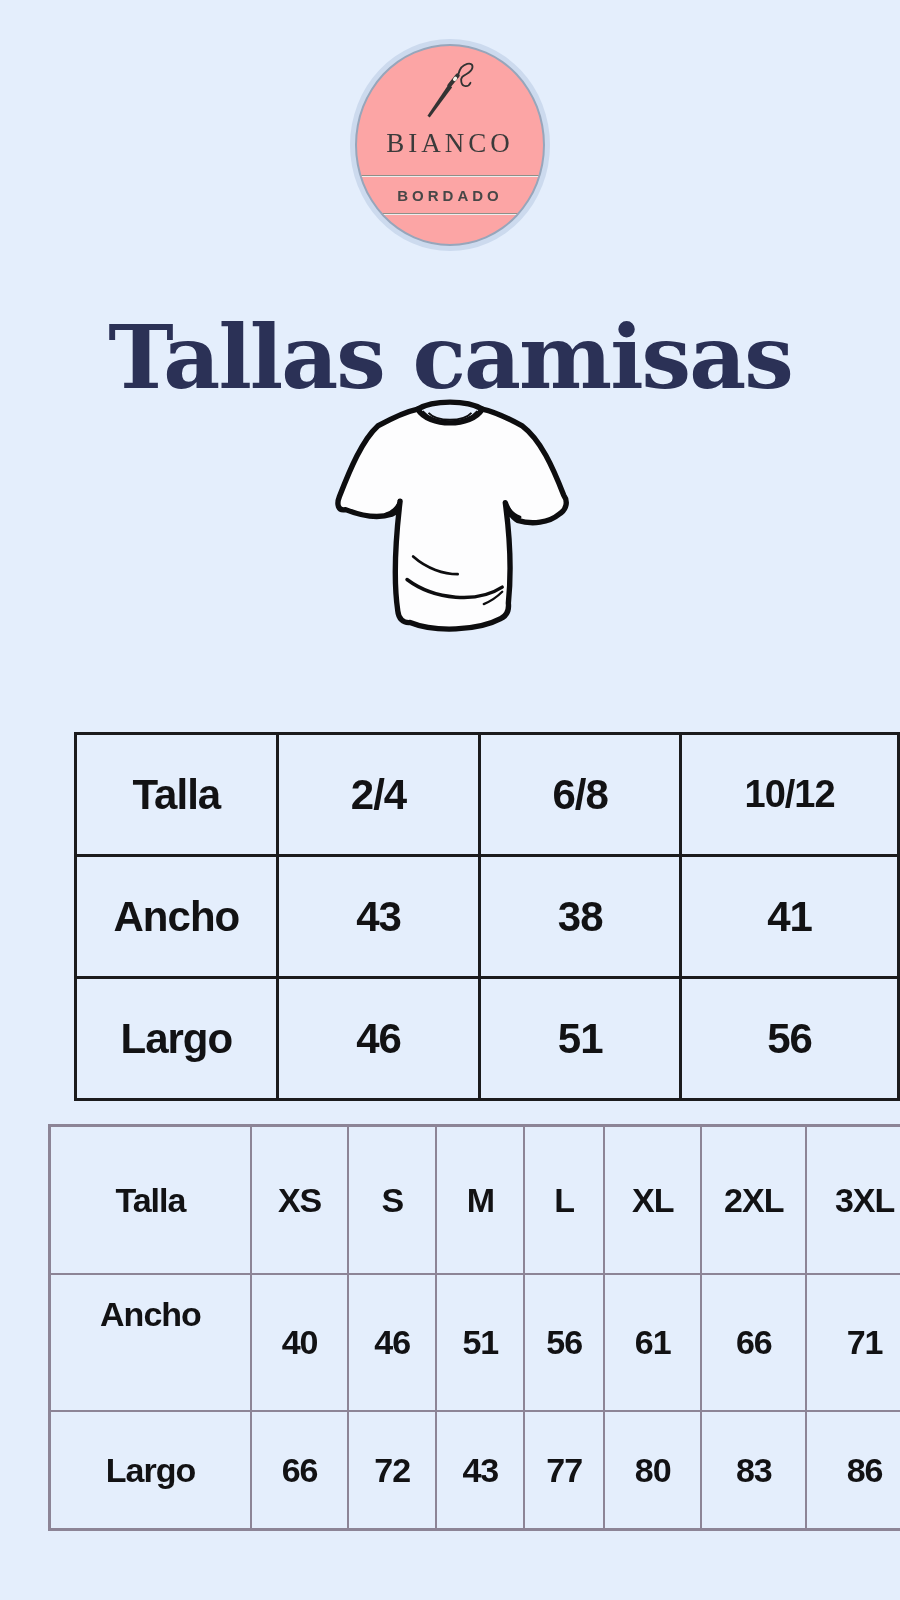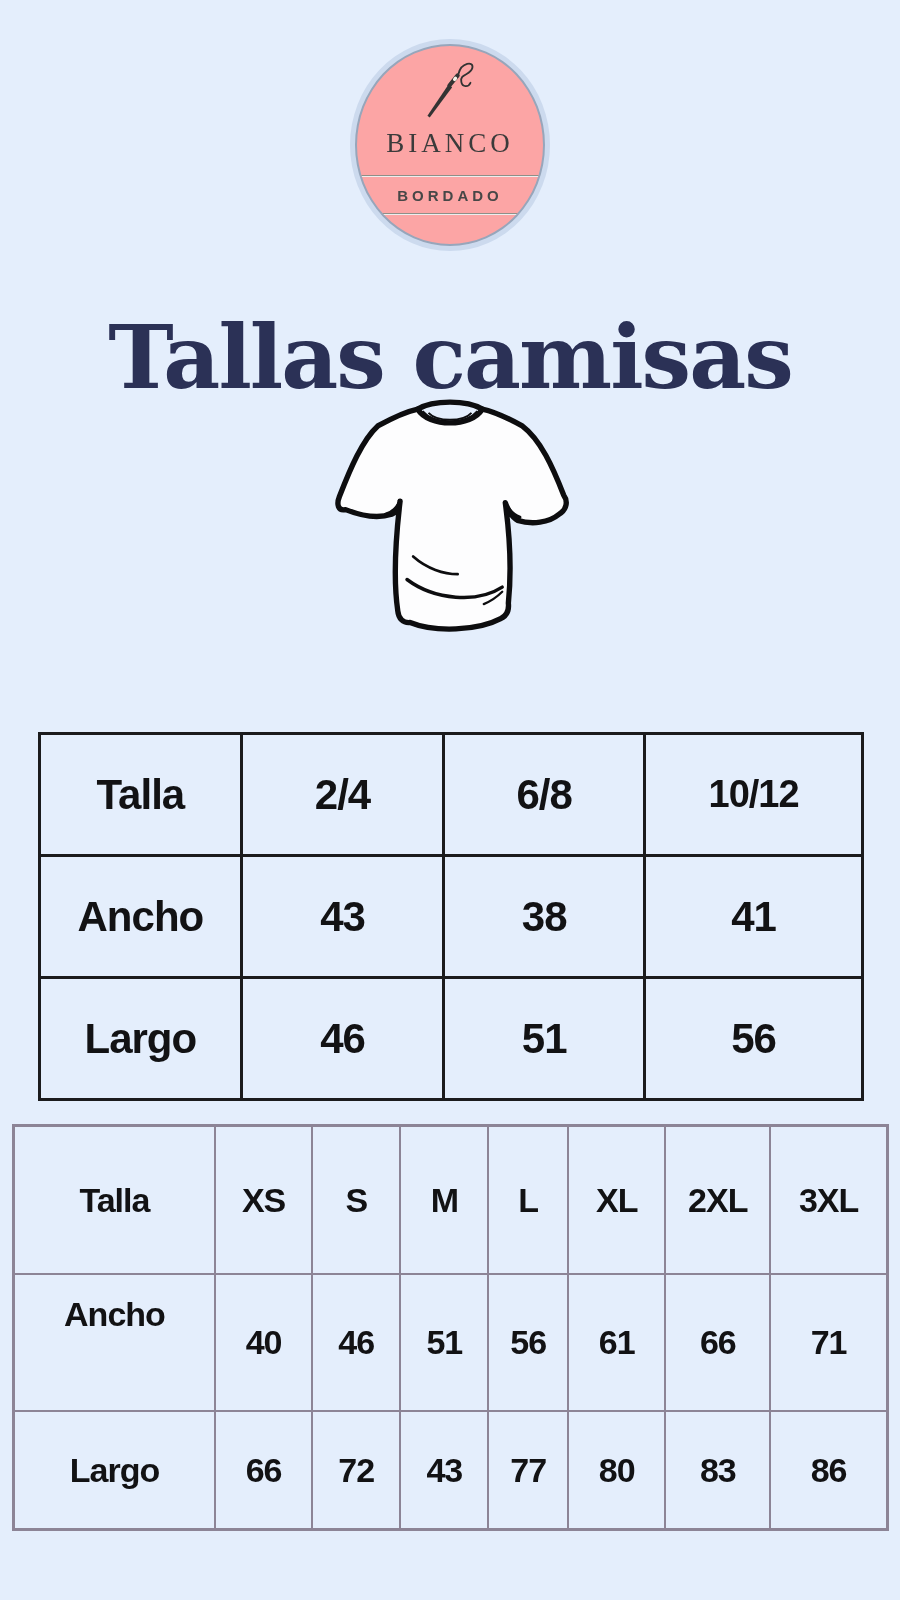--- a/index.html
+++ b/index.html
@@ -43,21 +43,21 @@
     color:#2b3156;
   }
 
   
   .tshirt{position:absolute;top:386px;left:325px;width:250px;height:258px;}
   .tshirt svg{width:100%;height:100%;}
 
   
   table.size-table{
     position:absolute;border-collapse:collapse;table-layout:fixed;
-    color:#121214;text-align:center;
+    color:#121214;text-align:center;margin-left:36px;
   }
   table.size-table td{
     font-weight:bold;vertical-align:middle;letter-spacing:-1px;
     overflow:hidden;
   }
 
   table.kids{top:732px;left:38px;width:826px;border:3px solid #1b1b1d;}
   table.kids td{border:3px solid #1b1b1d;height:117px;font-size:42px;}
   table.kids td:nth-child(1){width:24.5%;}
   table.kids td:nth-child(2){width:24.6%;}

